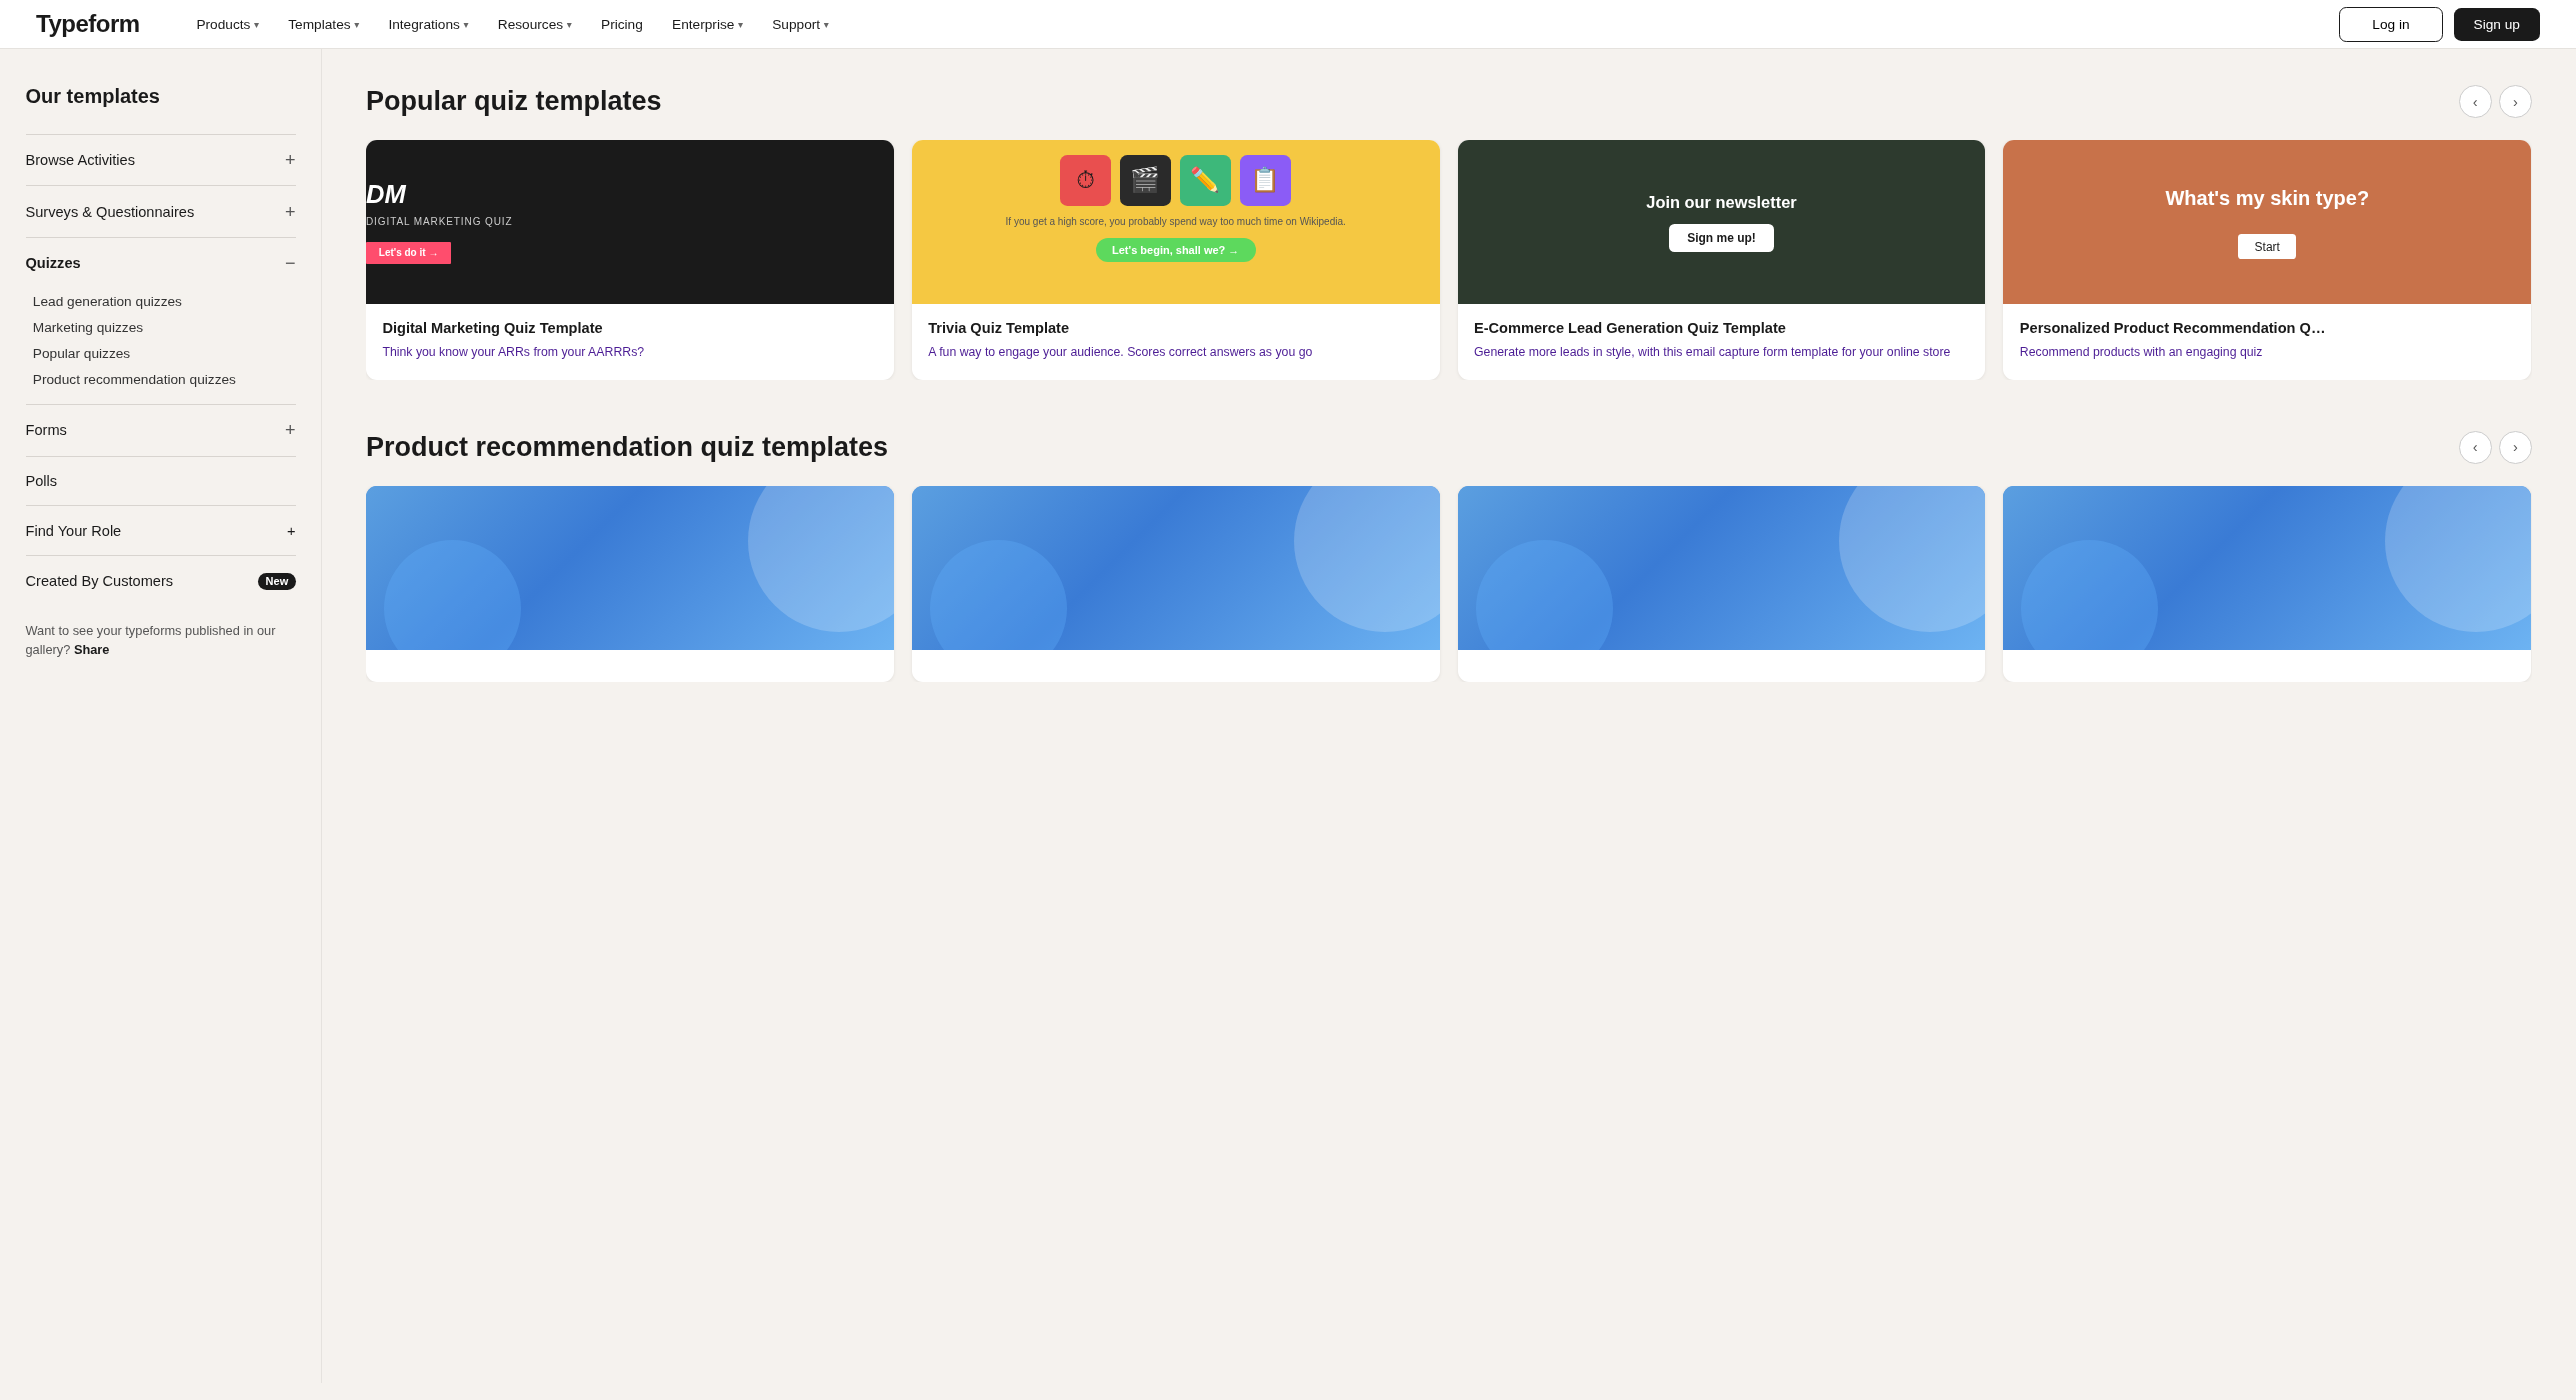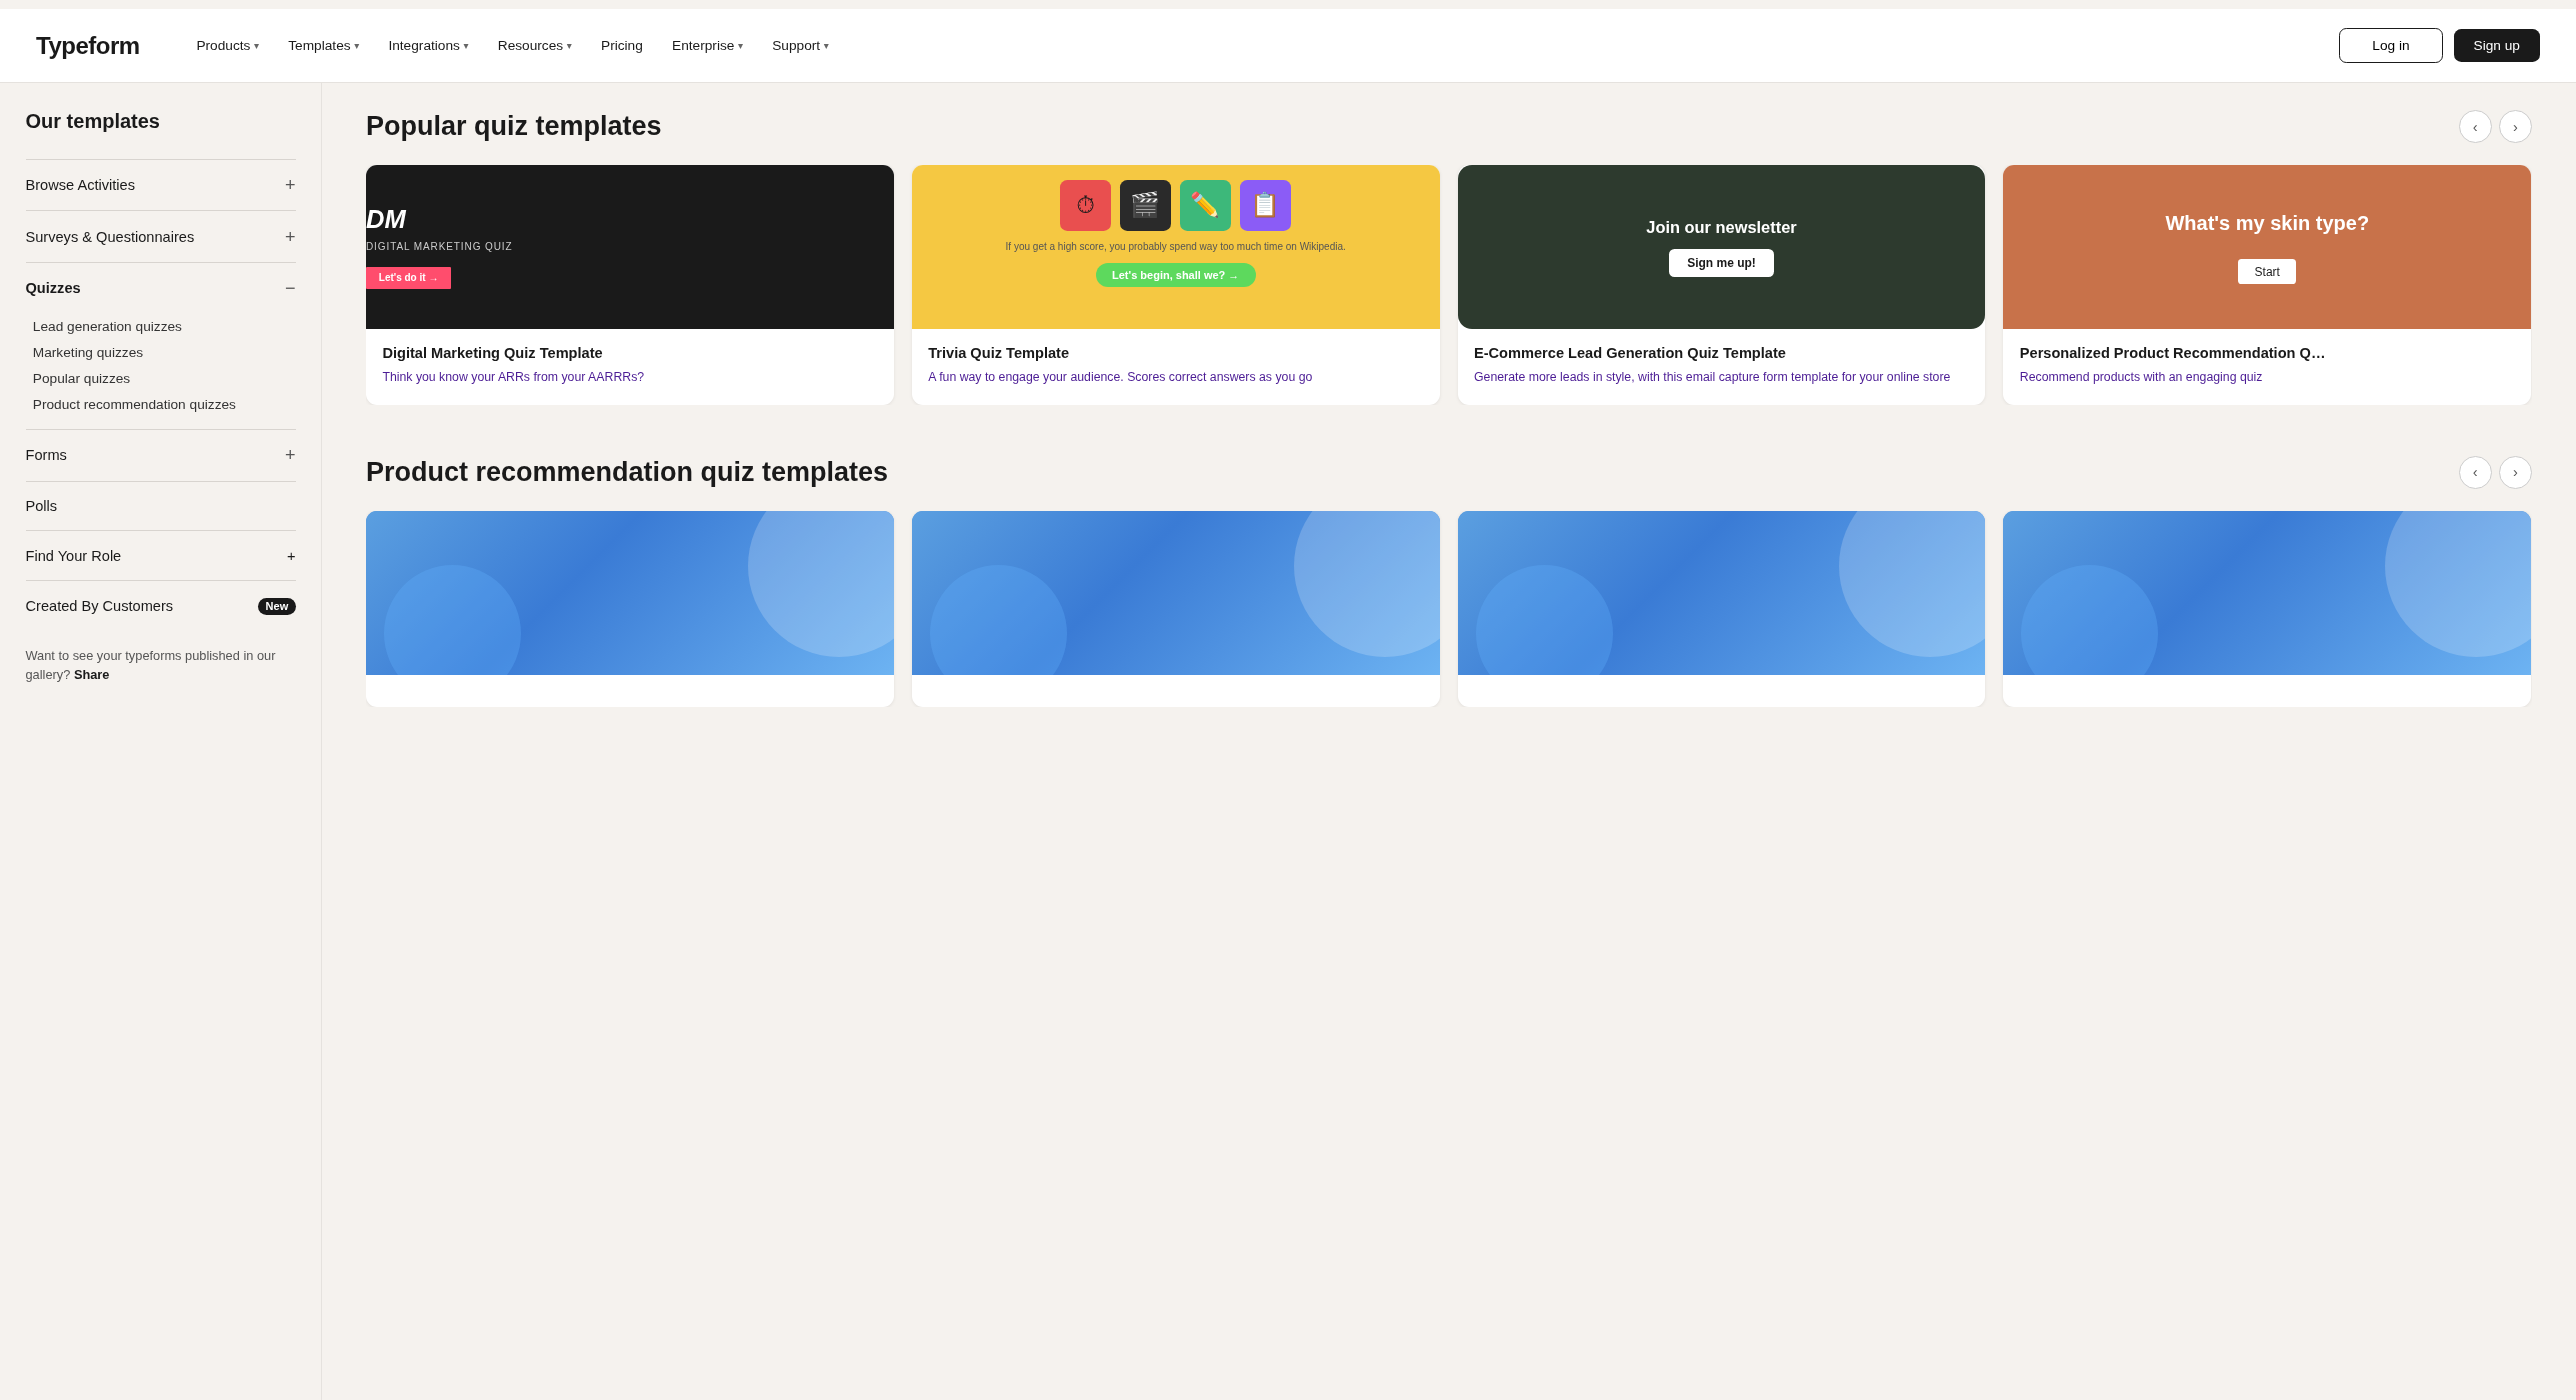--- a/index.html
+++ b/index.html
@@ -5,23 +5,23 @@
     * { box-sizing: border-box; margin: 0; padding: 0; }
     body { font-family: -apple-system, BlinkMacSystemFont, 'Segoe UI', sans-serif; background: #f5f2ee; color: #1a1a1a; }
 
     
     .navbar {
       background: #fff;
       border-bottom: 0.9px solid #e5e2de;
       display: flex;
       align-items: center;
       padding: 0 36px;
-      height: 74px;
+      height: 49px;
       position: sticky;
-      top: 9px;
+      top: 0;
       z-index: 100;
     }
     .navbar-logo {
       font-size: 24px;
       font-weight: 700;
       color: #1a1a1a;
       margin-right: 44px;
       letter-spacing: -0.5px;
       flex-shrink: 0;
     }
@@ -208,21 +208,20 @@
       background: #f5c842;
       display: flex;
       align-items: center;
       justify-content: center;
     }
     .card-thumb-dark-portrait {
       background: #2d3a2e;
       display: flex;
       align-items: center;
       justify-content: center;
-      border-radius: 14px;
     }
     .card-thumb-orange {
       background: #c8724a;
       display: flex;
       align-items: center;
       justify-content: center;
     }
     .card-thumb-blue {
       background: #4a90d9;
       display: flex;

